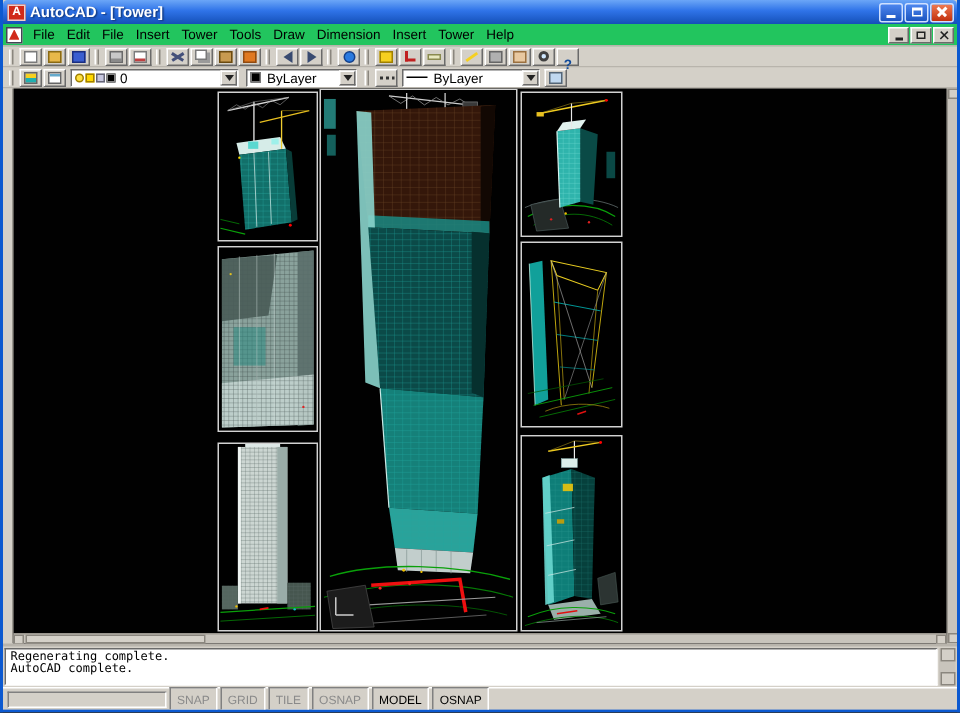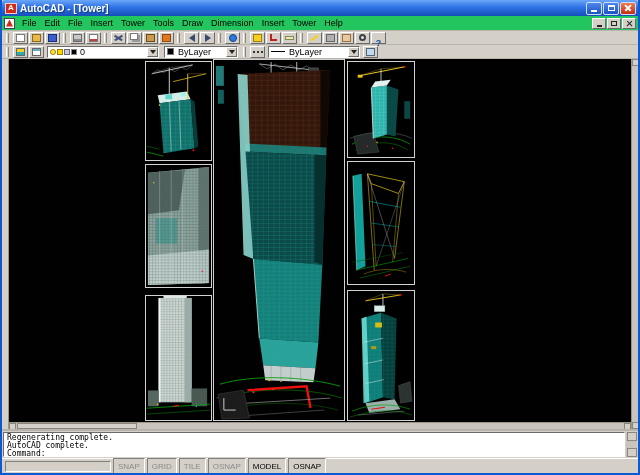--- a/index.html
+++ b/index.html
@@ -506,21 +506,20 @@
     <div class="vscroll">
       <span class="scroll-nub"></span>
       <span class="scroll-nub"></span>
     </div>
   </div>
 
   <div class="cmdwin">
     <div class="cmd-text">
         <div class="cmd-line">Regenerating complete.</div>
         <div class="cmd-line">AutoCAD complete.</div>
-        <div class="cmd-line">Command:</div>
       </div>
     <div class="cmd-scroll">
       <span class="cmd-nub"></span>
       <span class="cmd-nub"></span>
     </div>
   </div>
 
   <div class="statusbar">
     <div class="coord-panel"></div>
     <div class="status-toggles">

